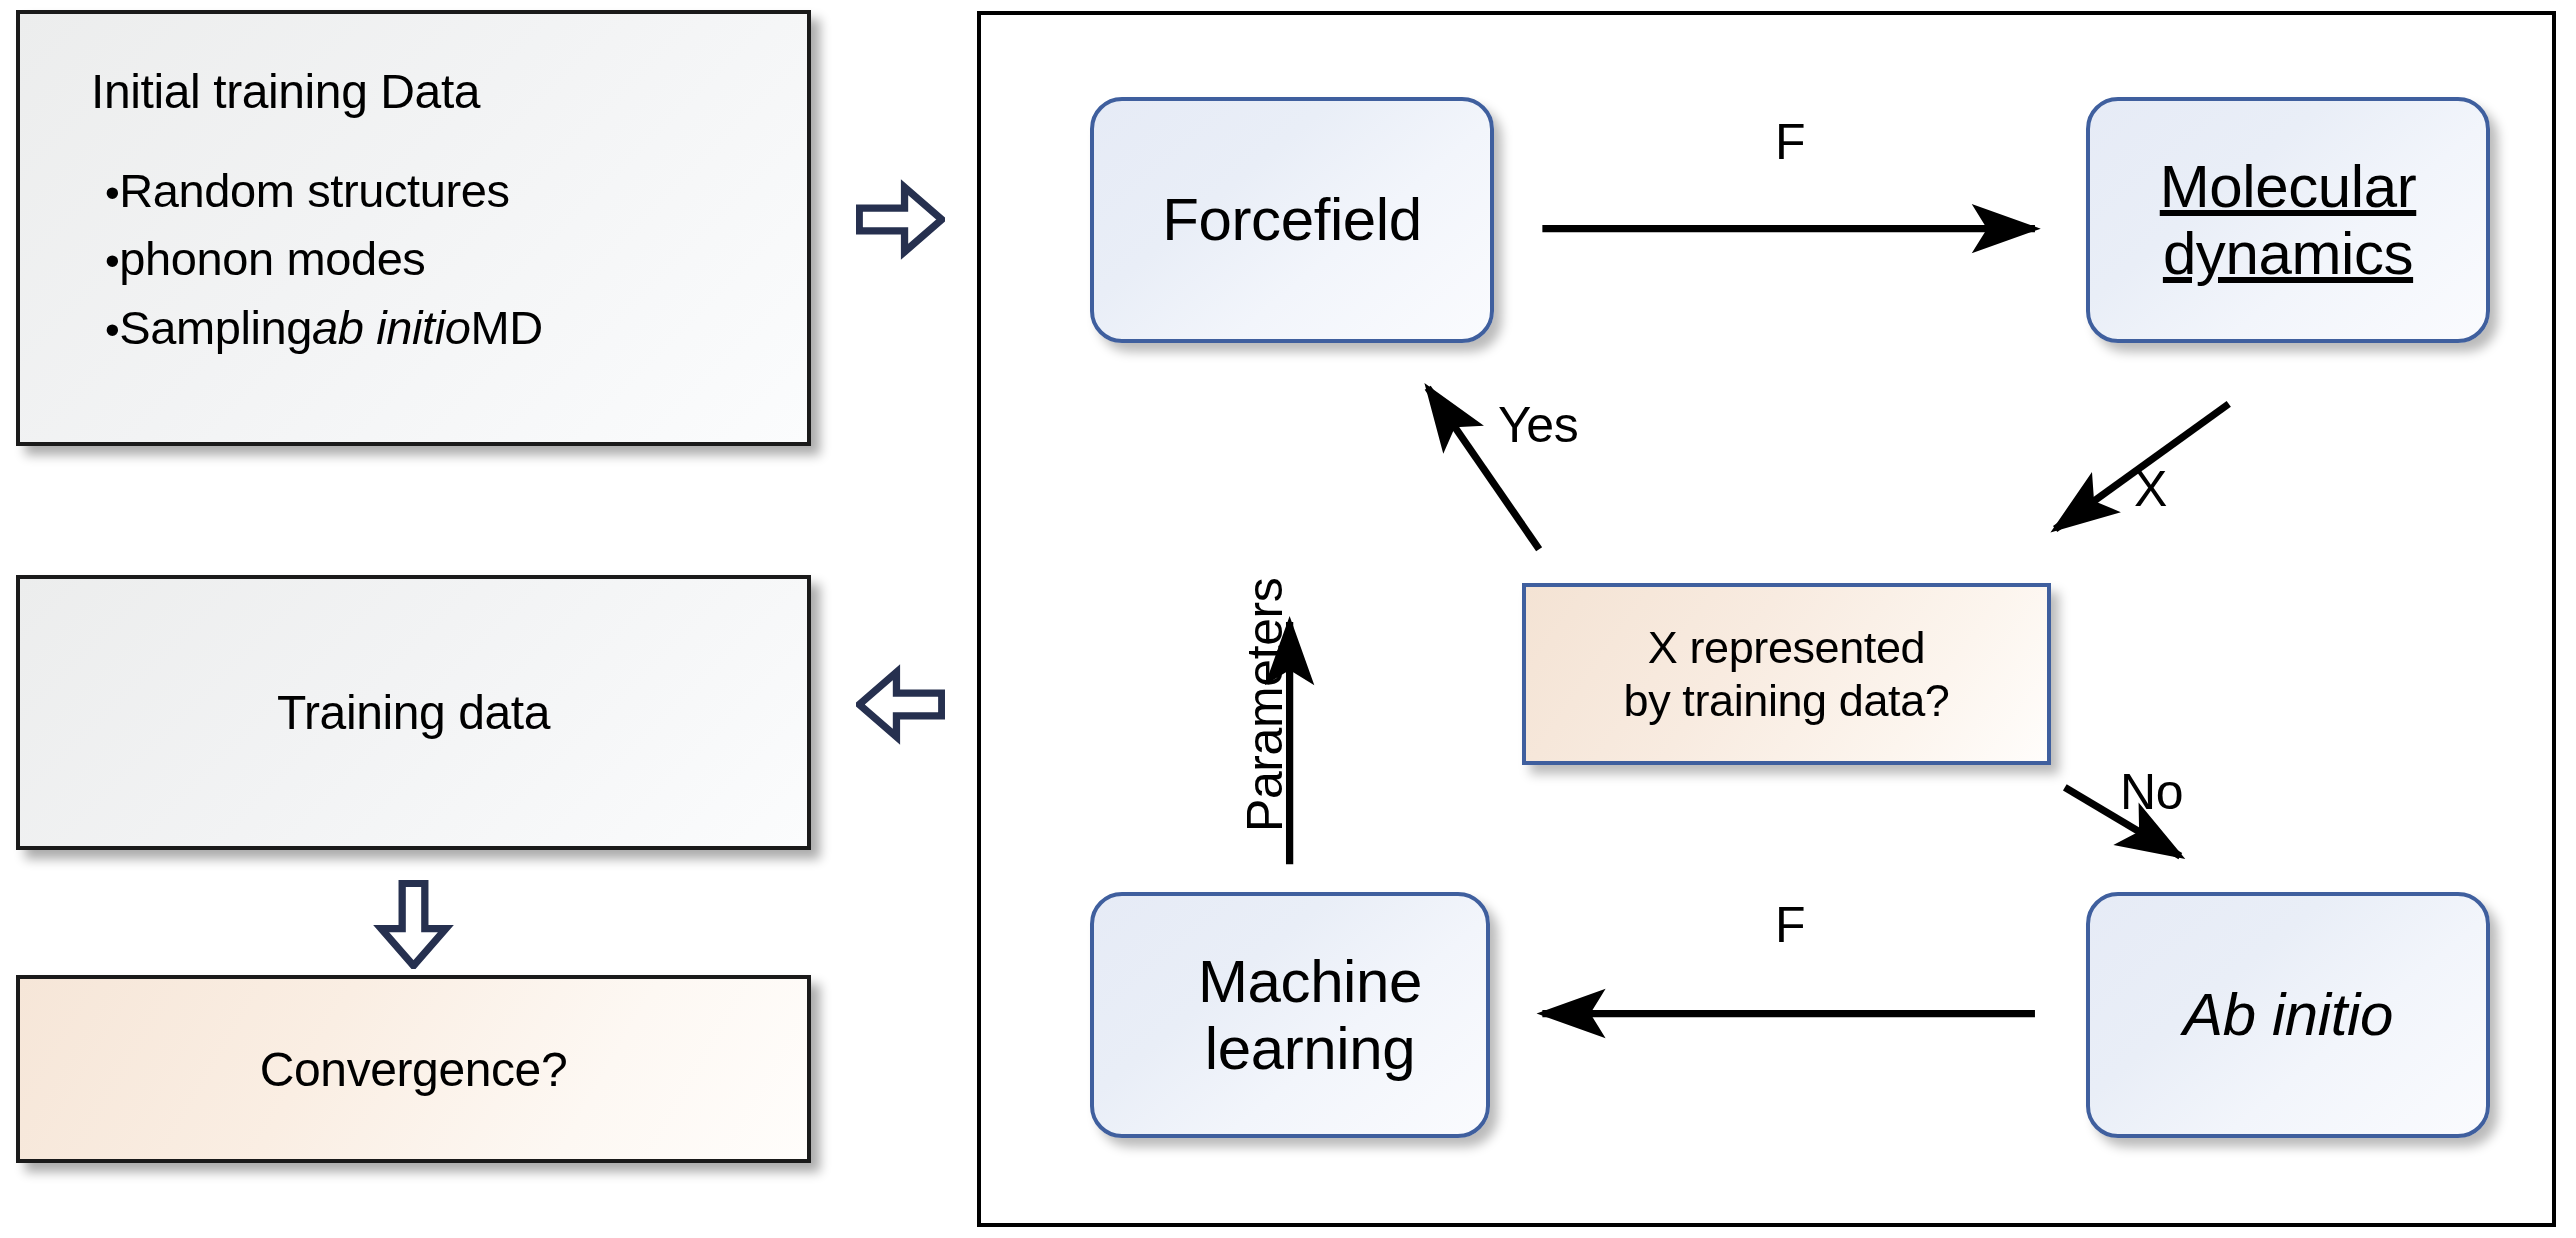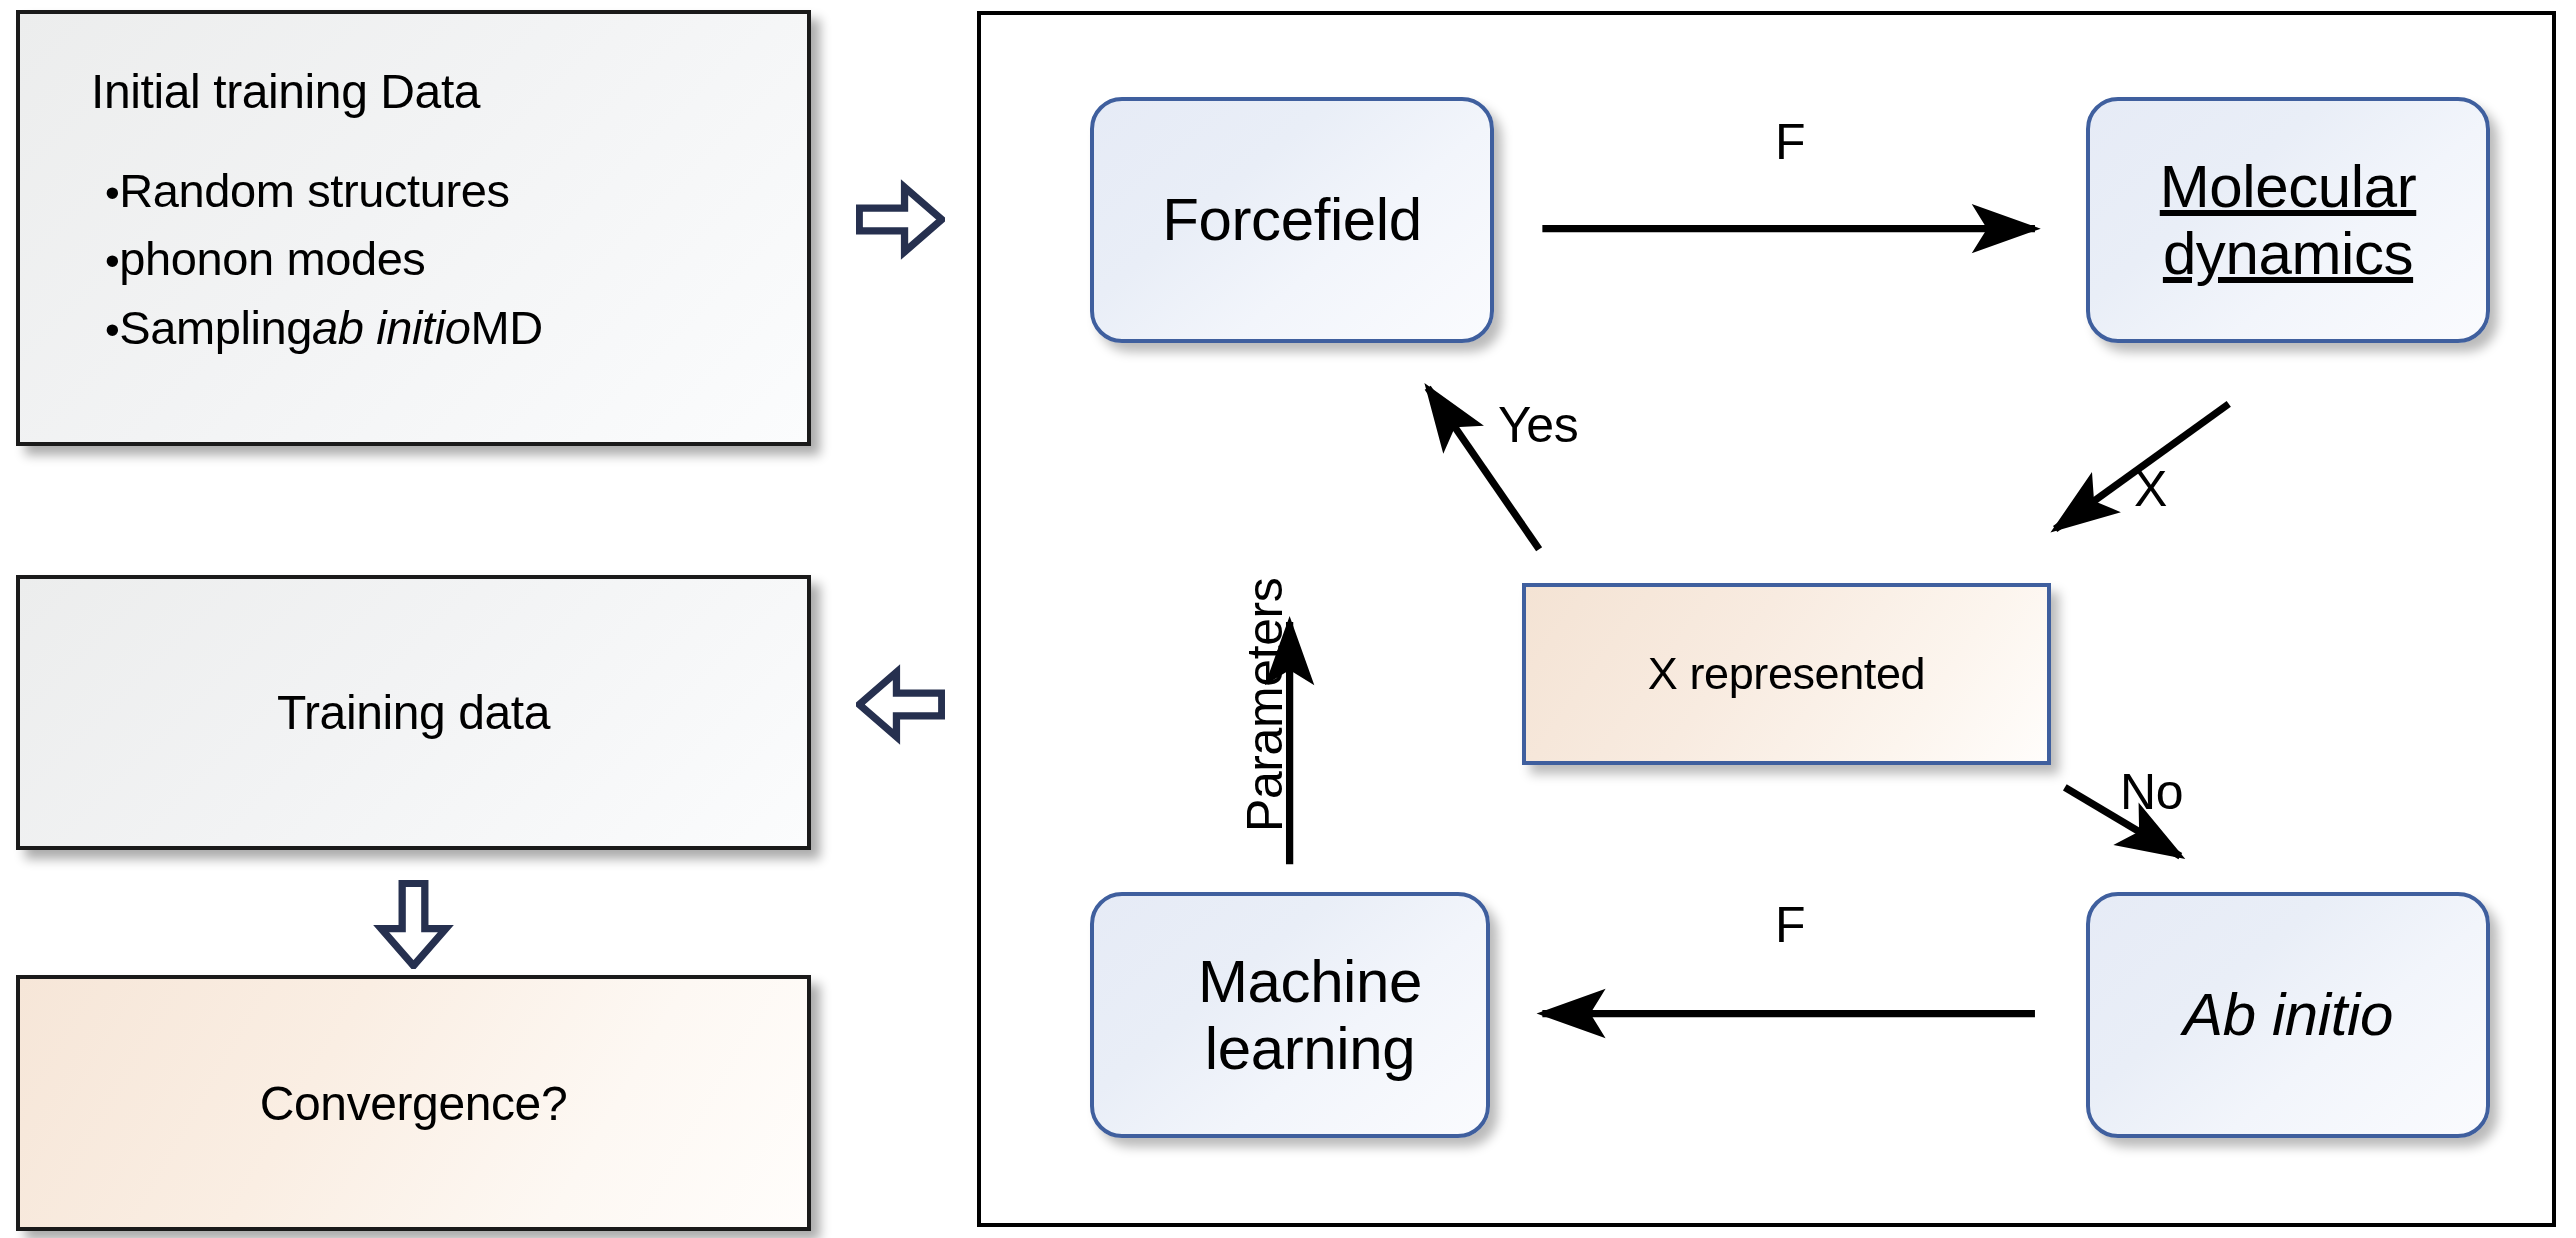--- a/index.html
+++ b/index.html
@@ -159,21 +159,21 @@
         <span> MD</span>
     </div>
 
   </div>
 </div>
 
 <div class="abs plain-box" style="left:16px; top:575px; width:795px; height:275px;">
   <div class="centered-label">Training data</div>
 </div>
 
-<div class="abs plain-box peach" style="left:16px; top:975px; width:795px; height:256px;">
+<div class="abs plain-box peach" style="left:16px; top:975px; width:795px; height:188px;">
   <div class="centered-label">Convergence?</div>
 </div>
 
 <div class="abs block-arrow" style="left:856px; top:179px; width:89px; height:81px;">
   <svg width="89" height="81" viewBox="0 0 110 100">
     <polygon points="4,36 60,36 60,10 106,50 60,90 60,64 4,64" fill="none" stroke="#26304f" stroke-width="9" stroke-linejoin="miter"></polygon>
   </svg>
 </div>
 
 <div class="abs block-arrow" style="left:856px; top:664px; width:89px; height:81px;">
@@ -194,20 +194,21 @@
   <span>Forcefield</span>
 </div>
 
 <div class="abs node" style="left:2086px; top:97px; width:404px; height:246px; flex-direction:column;text-decoration:underline;">
   <span>Molecular</span>
   <span>dynamics</span>
 </div>
 
 <div class="abs decision" style="left:1522px; top:583px; width:529px; height:182px; flex-direction:column;">
   <span>X represented</span>
+  <span>by training data?</span>
 </div>
 
 <div class="abs node" style="left:1090px; top:892px; width:400px; height:246px; flex-direction:column;padding-left:40px;">
   <span>Machine</span>
   <span>learning</span>
 </div>
 
 <div class="abs node" style="left:2086px; top:892px; width:404px; height:246px; flex-direction:column;">
   <span class="ital">Ab initio</span>
 </div>

